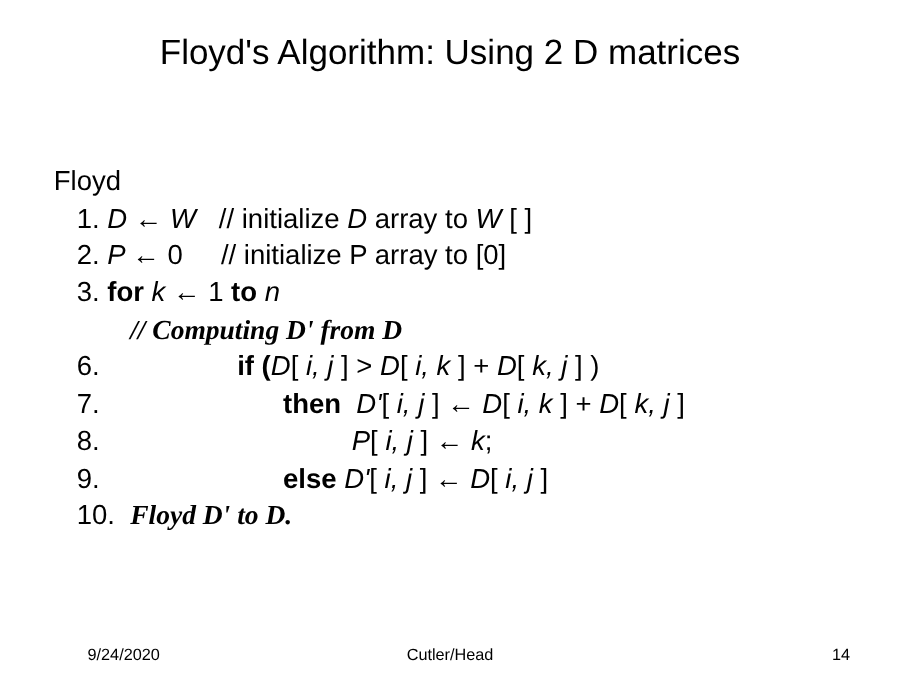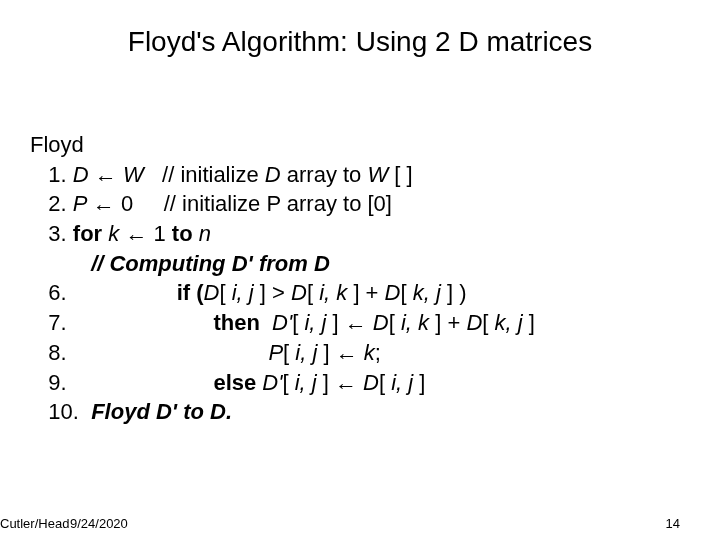--- a/index.html
+++ b/index.html
@@ -22,43 +22,43 @@
     top: 26px;
     left: 0;
     width: 720px;
     text-align: center;
     font-size: 28px;
     font-weight: normal;
   }
   .body {
     position: absolute;
     top: 130px;
-    left: 30px;
+    left: 43px;
     width: 660px;
     font-size: 22px;
     line-height: 1.35;
   }
   .body .line {
     white-space: pre;
   }
   .i { font-style: italic; }
-  .bi { font-style: italic; font-weight: bold; }
+  .bi { font-style: italic; font-weight: bold; font-family: Liberation Serif, serif; }
   .b  { font-weight: bold; }
   .arrow {
     font-family: "Arial", sans-serif;
   }
   .footer {
     position: absolute;
     bottom: 24px;
     left: 0;
     width: 720px;
     font-size: 13px;
   }
   .footer .date   { position: absolute; left: 70px; }
-  .footer .center { position: absolute; left: 0; width: 720px; text-align: left; }
+  .footer .center { position: absolute; left: 0; width: 720px; text-align: center; }
   .footer .page   { position: absolute; right: 40px; }
 </style>
 </head>
 <body>
 
 <div class="slide">
 
   <div class="title">Floyd's Algorithm: Using 2 D matrices</div>
 
   <div class="body">

